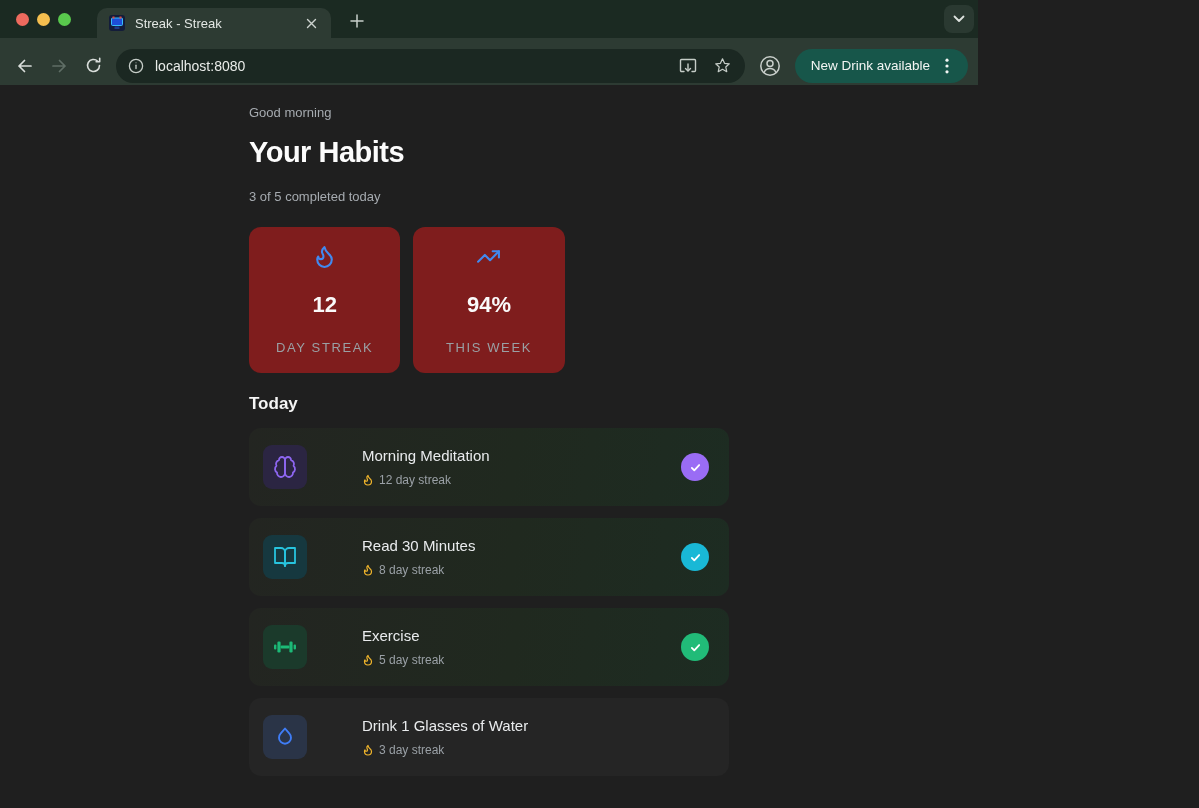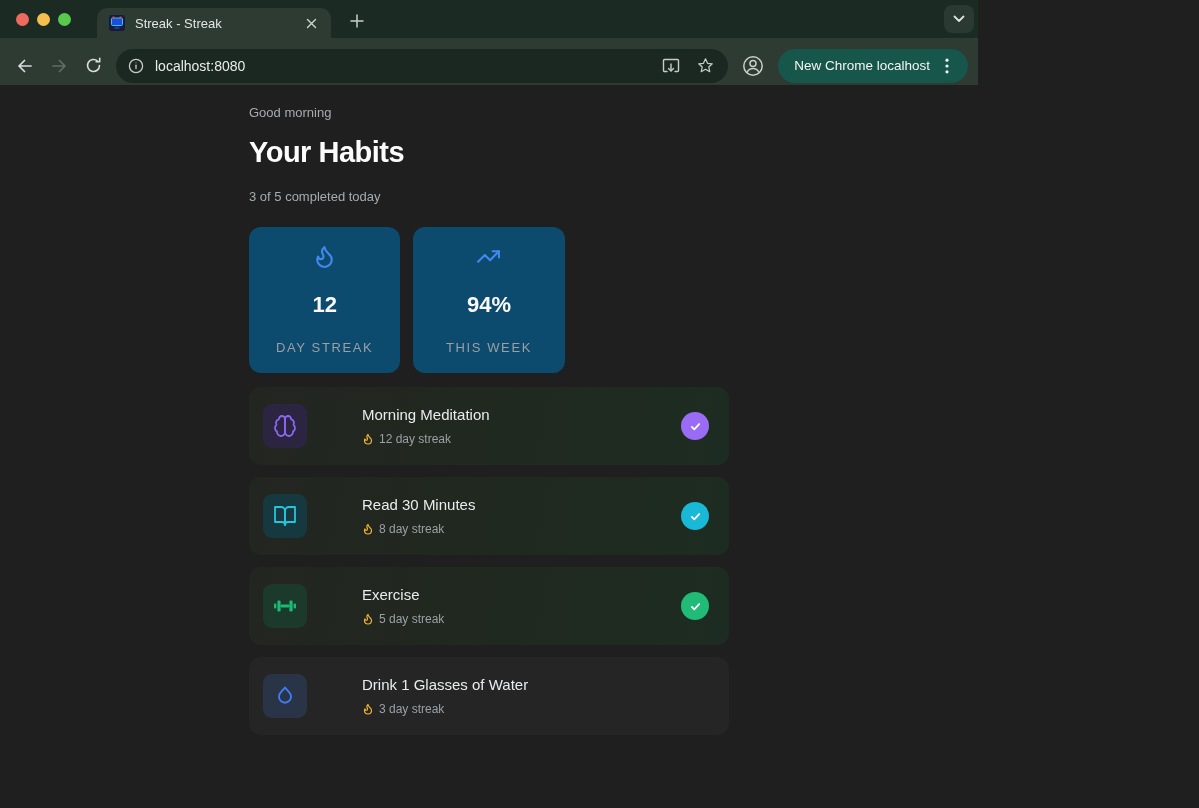--- a/index.html
+++ b/index.html
@@ -35,21 +35,21 @@
   .kebab { display:flex; align-items:center; justify-content:center; width:22px; height:22px; margin-left:6px; color:#f3f6f4; }
 
   
   .content { flex:1; background:#1f1f1f; overflow:hidden; display:flex; justify-content:center; }
   .container { width:480px; padding-top:20px; }
   .greeting { color:#a6abb0; font-size:13px; }
   .page-title { color:#fcfcfc; font-size:29px; font-weight:bold; letter-spacing:-0.5px; margin-top:16px; }
   .subtitle { color:#a6abb0; font-size:13px; margin-top:20px; }
 
   .stats { display:grid; grid-template-columns:repeat(3,1fr); gap:13px; margin-top:23px; }
-  .stat-card { background:#0c4a6e; border-radius:12px; height:146px; display:flex; flex-direction:column; align-items:center; padding-top:16px; }
+  .stat-card { background:#7f1d1d; border-radius:12px; height:146px; display:flex; flex-direction:column; align-items:center; padding-top:16px; }
   .stat-icon { color:#4189f0; height:26px; display:flex; align-items:center; }
   .stat-value { color:#fafafa; font-size:22px; font-weight:bold; margin-top:23px; }
   .stat-label { color:#9aa0a4; font-size:13px; letter-spacing:1.6px; margin-top:22px; }
 
   .today-heading { color:#f5f5f5; font-size:17px; font-weight:bold; margin-top:21px; }
   .habits { display:flex; flex-direction:column; gap:12px; margin-top:14px; }
   .habit-card { height:78px; border-radius:12px; background:#252525; display:flex; align-items:center; padding:0 20px 0 14px;gap:41px; }
   .habit-card.done { background:linear-gradient(100deg,#232521 0%,#20291f 55%,#1d2c22 100%); }
   .icon-sq { width:44px; height:44px; border-radius:9px; display:flex; align-items:center; justify-content:center; flex-shrink:0; }
   .habit-text { margin-left:14px; flex:1; }
@@ -150,21 +150,21 @@
       </span>
     </div>
     <div class="profile-btn">
       <svg width="24" height="24" viewBox="0 0 24 24" fill="none" stroke="currentColor" stroke-width="1.5">
           <circle cx="12" cy="12" r="9.2"></circle>
           <circle cx="12" cy="9.5" r="3"></circle>
           <path d="M6.2 18.2c1.1-2.3 3.2-3.7 5.8-3.7s4.7 1.4 5.8 3.7" stroke-linecap="round"></path>
         </svg>
     </div>
     <div class="chrome-pill">
-      <span class="chrome-pill-label">New Chrome localhost</span>
+      <span class="chrome-pill-label">New Drink available</span>
       <span class="kebab">
         <svg width="4" height="16" viewBox="0 0 4 16" fill="currentColor">
             <circle cx="2" cy="2.2" r="1.6"></circle>
             <circle cx="2" cy="8" r="1.6"></circle>
             <circle cx="2" cy="13.8" r="1.6"></circle>
           </svg>
       </span>
     </div>
   </div>
 
@@ -190,20 +190,21 @@
             <svg width="25" height="25" viewBox="0 0 24 24" fill="none" stroke="currentColor" stroke-width="2" stroke-linecap="round" stroke-linejoin="round">
                 <polyline points="22 7 13.5 15.5 8.5 10.5 2 17"></polyline>
                 <polyline points="16 7 22 7 22 13"></polyline>
               </svg>
           </span>
           <div class="stat-value">94%</div>
           <div class="stat-label">THIS WEEK</div>
         </div>
       </div>
 
+      <div class="today-heading">Today</div>
 
       <div class="habits">
 
         <div class="habit-card done">
           <div class="icon-sq sq-purple">
             <svg width="24" height="24" viewBox="0 0 24 24" fill="none" stroke="currentColor" stroke-width="1.8" stroke-linecap="round" stroke-linejoin="round">
                 <path d="M12 5a3 3 0 1 0-5.997.125 4 4 0 0 0-2.526 5.77 4 4 0 0 0 .556 6.588A4 4 0 1 0 12 18Z"></path>
                 <path d="M12 5a3 3 0 1 1 5.997.125 4 4 0 0 1 2.526 5.77 4 4 0 0 1-.556 6.588A4 4 0 1 1 12 18Z"></path>
               </svg>
           </div>

